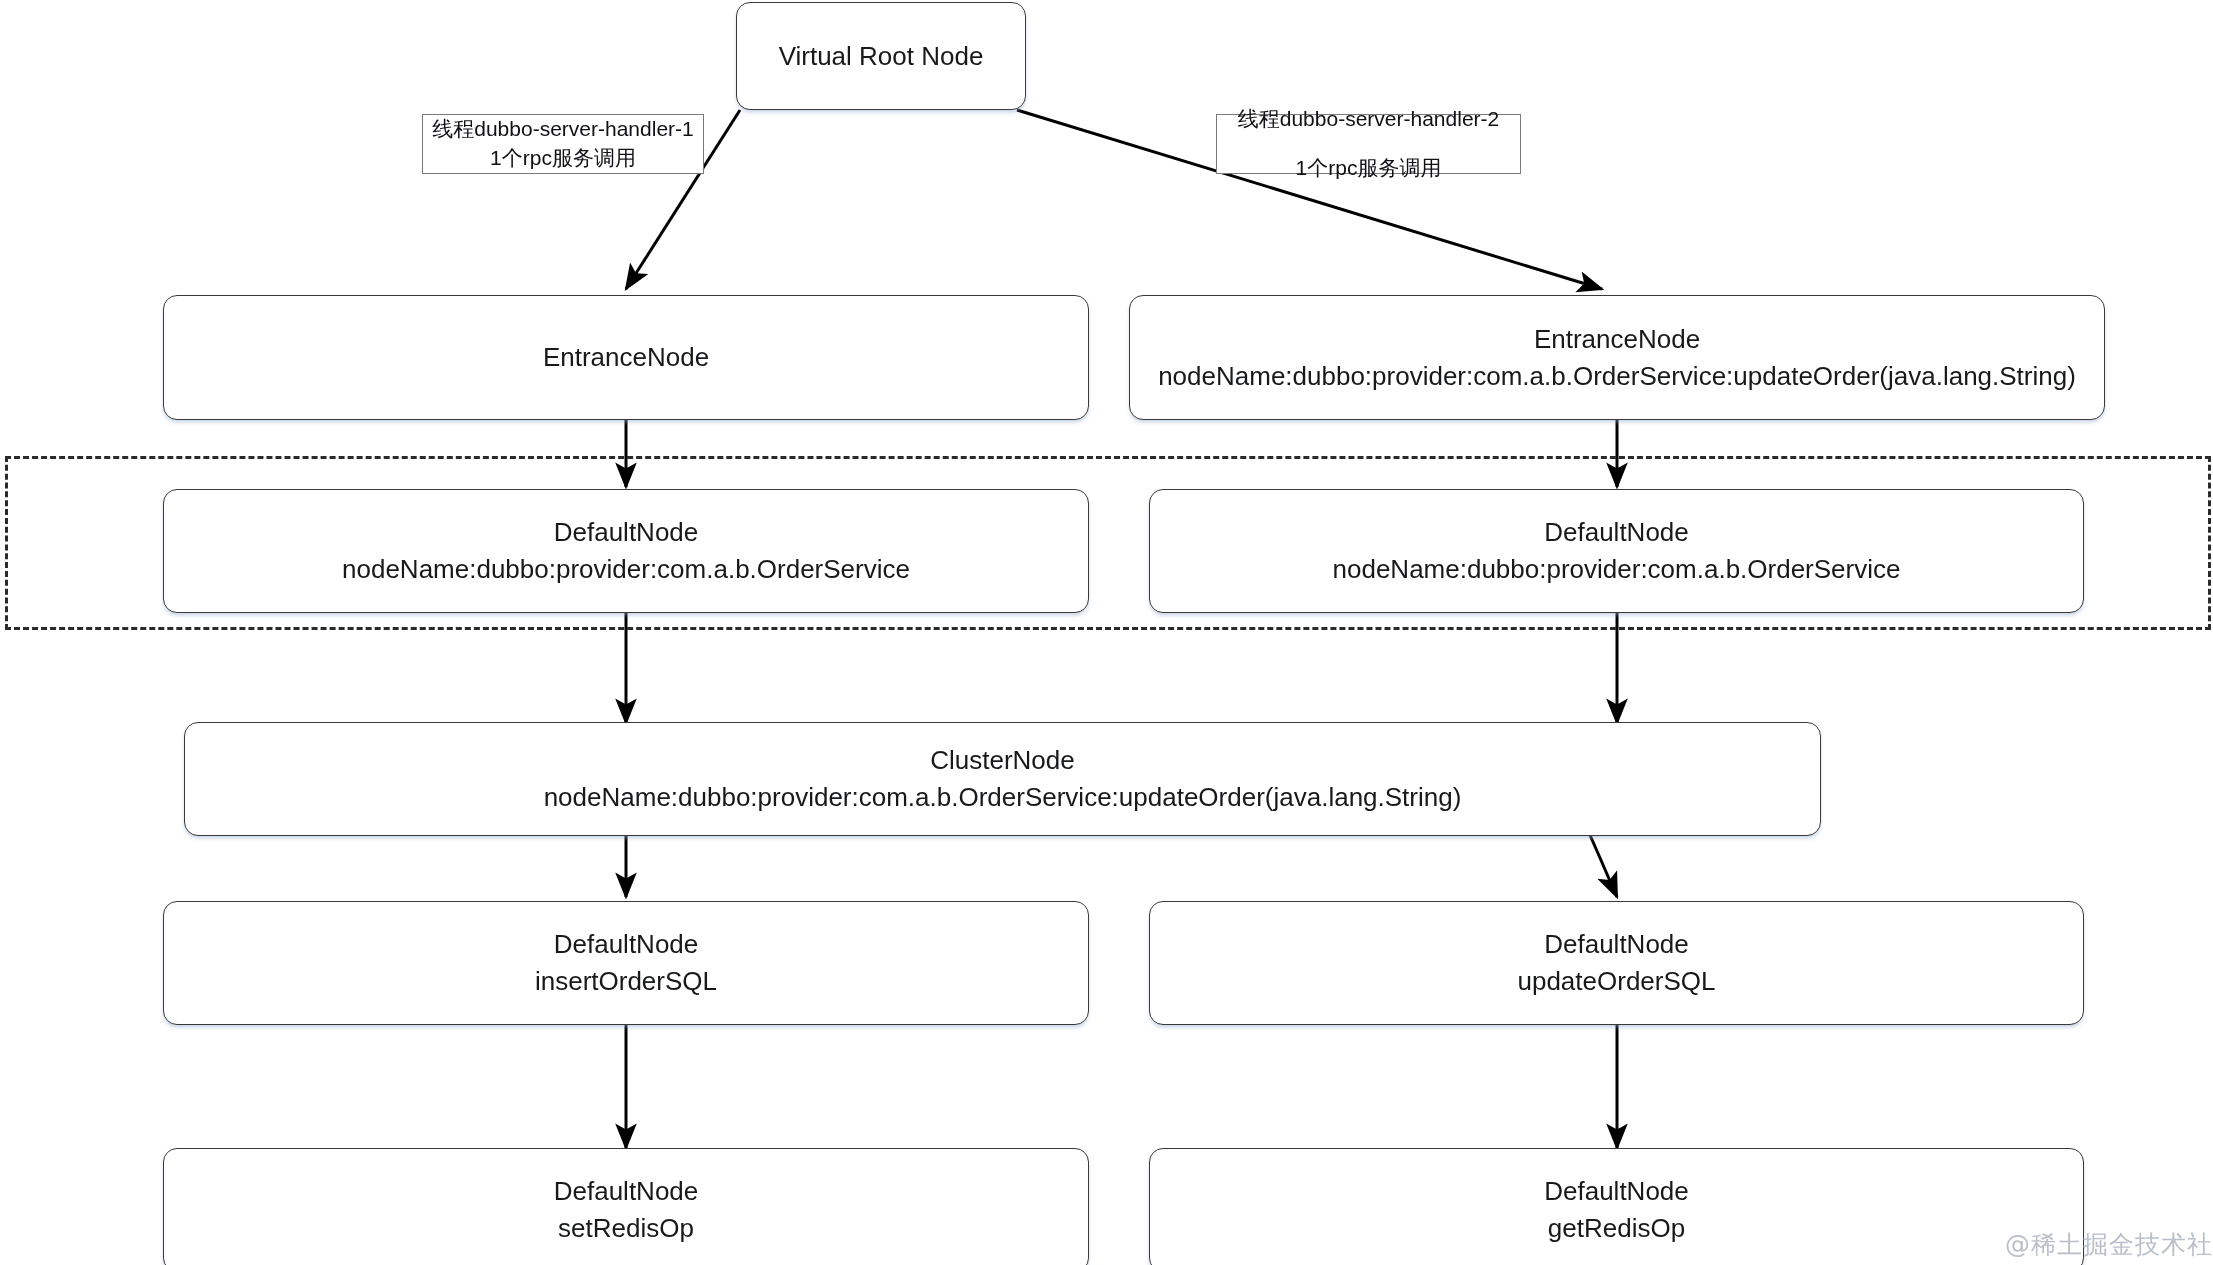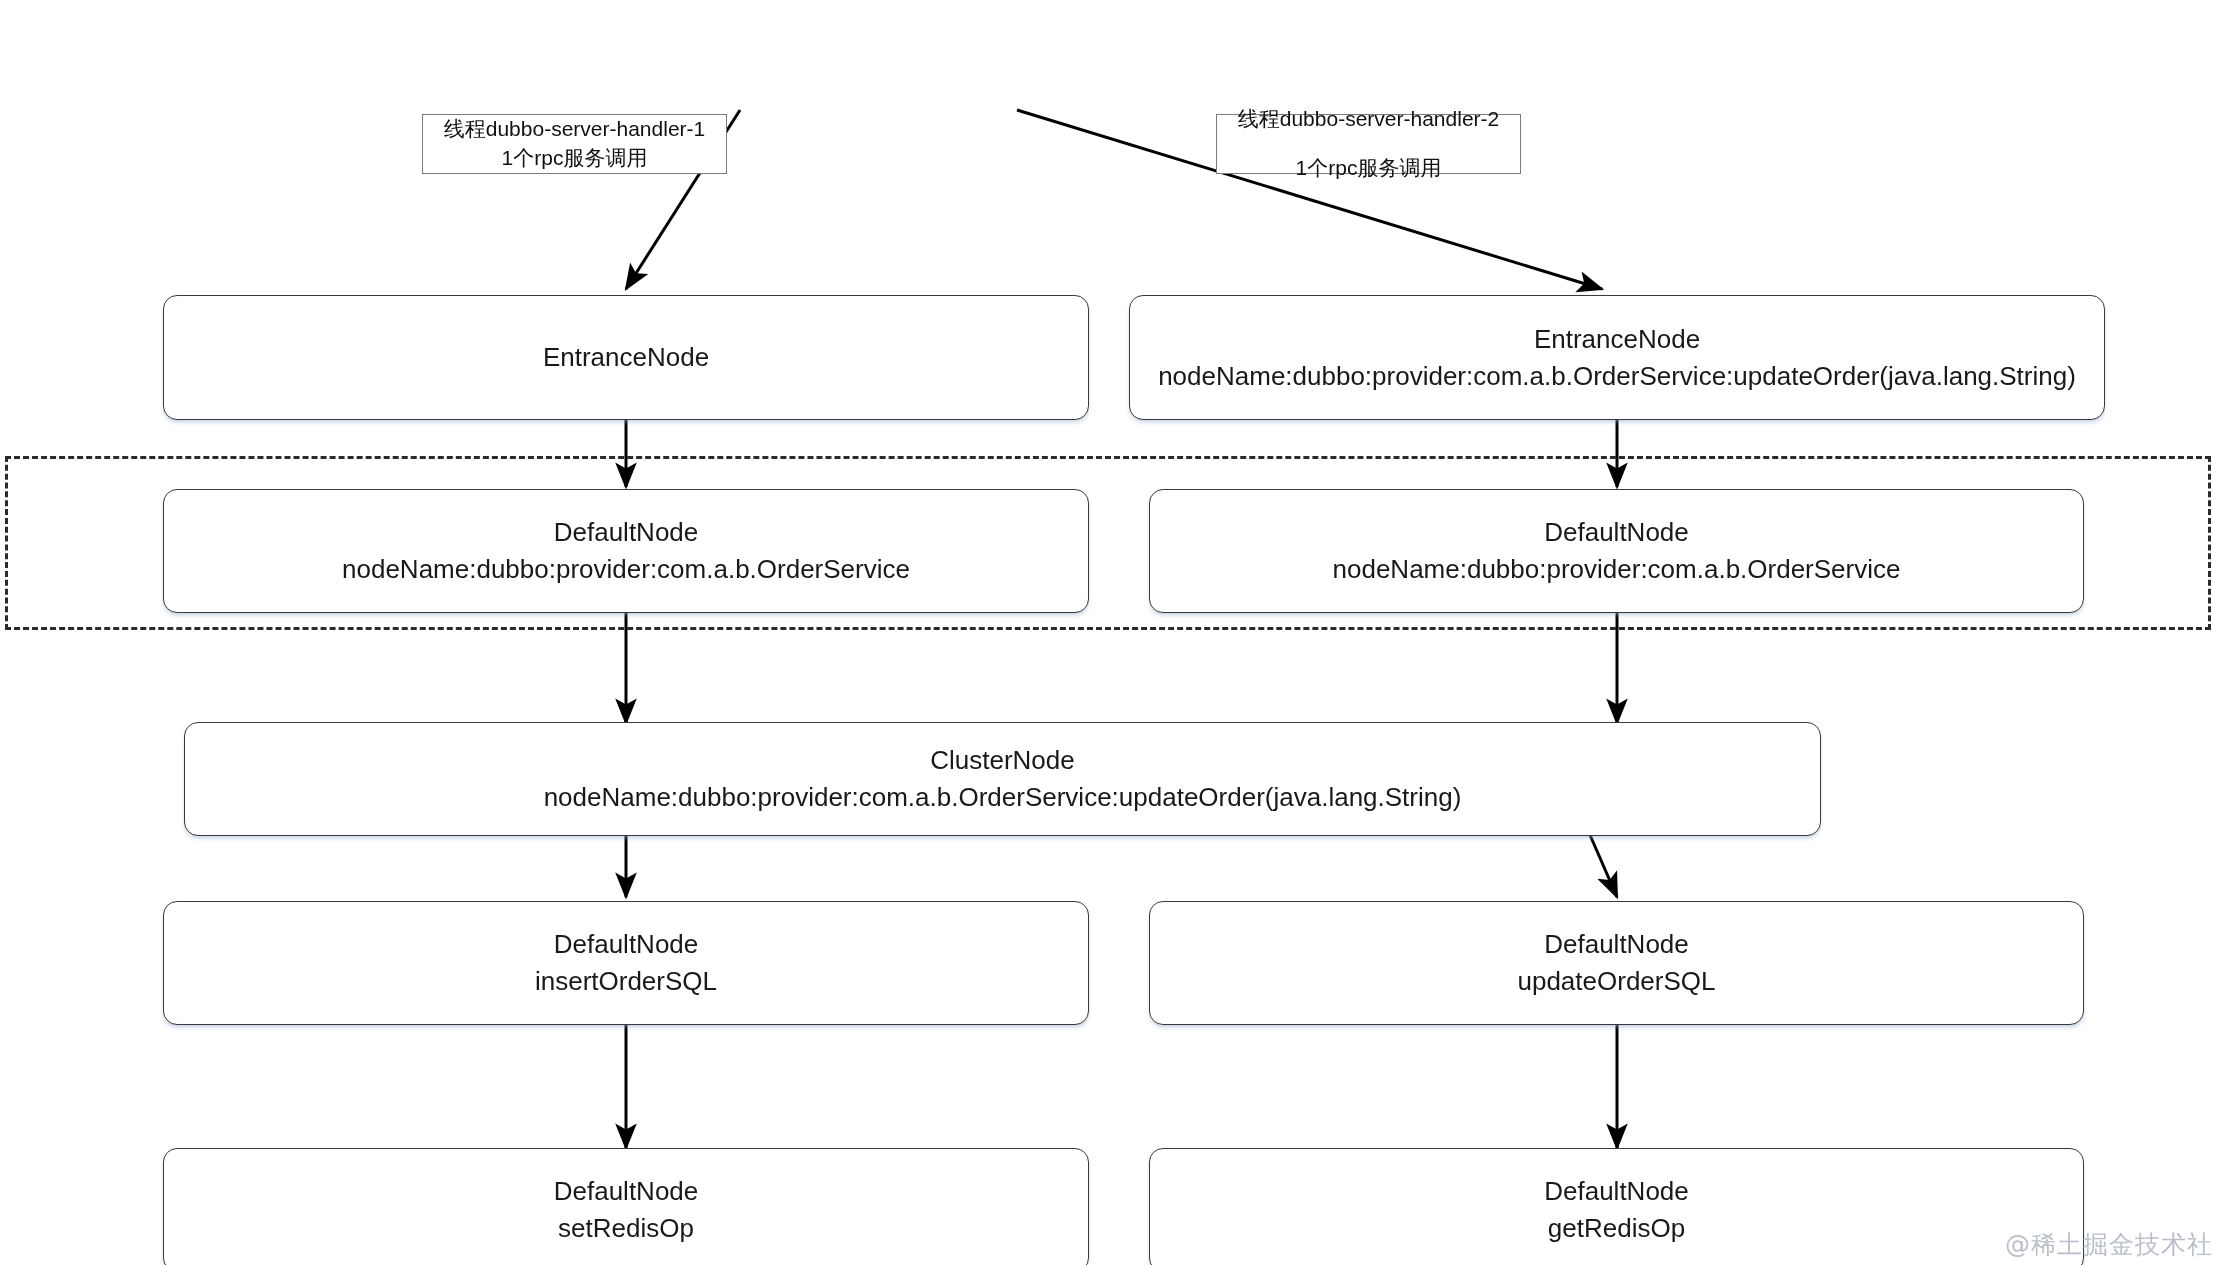--- a/index.html
+++ b/index.html
@@ -116,22 +116,25 @@
 
     <line x1="626" y1="835" x2="626" y2="897" stroke="#000000" stroke-width="3" marker-end="url(#arrowhead)"></line>
 
     <line x1="1590" y1="835" x2="1617" y2="897" stroke="#000000" stroke-width="3" marker-end="url(#arrowhead)"></line>
 
     <line x1="626" y1="1025" x2="626" y2="1148" stroke="#000000" stroke-width="3" marker-end="url(#arrowhead)"></line>
 
     <line x1="1617" y1="1025" x2="1617" y2="1148" stroke="#000000" stroke-width="3" marker-end="url(#arrowhead)"></line>
   </svg>
 
+  <div class="node" style="left:736px; top:2px; width:290px; height:108px;">
+    <div class="line1">Virtual Root Node</div>
+  </div>
 
-  <div class="edge-label" style="left:422px; top:114px; width:305px; height:60px;">
+  <div class="edge-label" style="left:422px; top:114px; width:282px; height:60px;">
     <div>线程dubbo-server-handler-1</div>
     <div>1个rpc服务调用</div>
   </div>
 
   <div class="edge-label" style="left:1216px; top:114px; width:305px; height:60px;gap:20px;">
     <div>线程dubbo-server-handler-2</div>
     <div>1个rpc服务调用</div>
   </div>
 
   <div class="node" style="left:163px; top:295px; width:926px; height:125px;">

